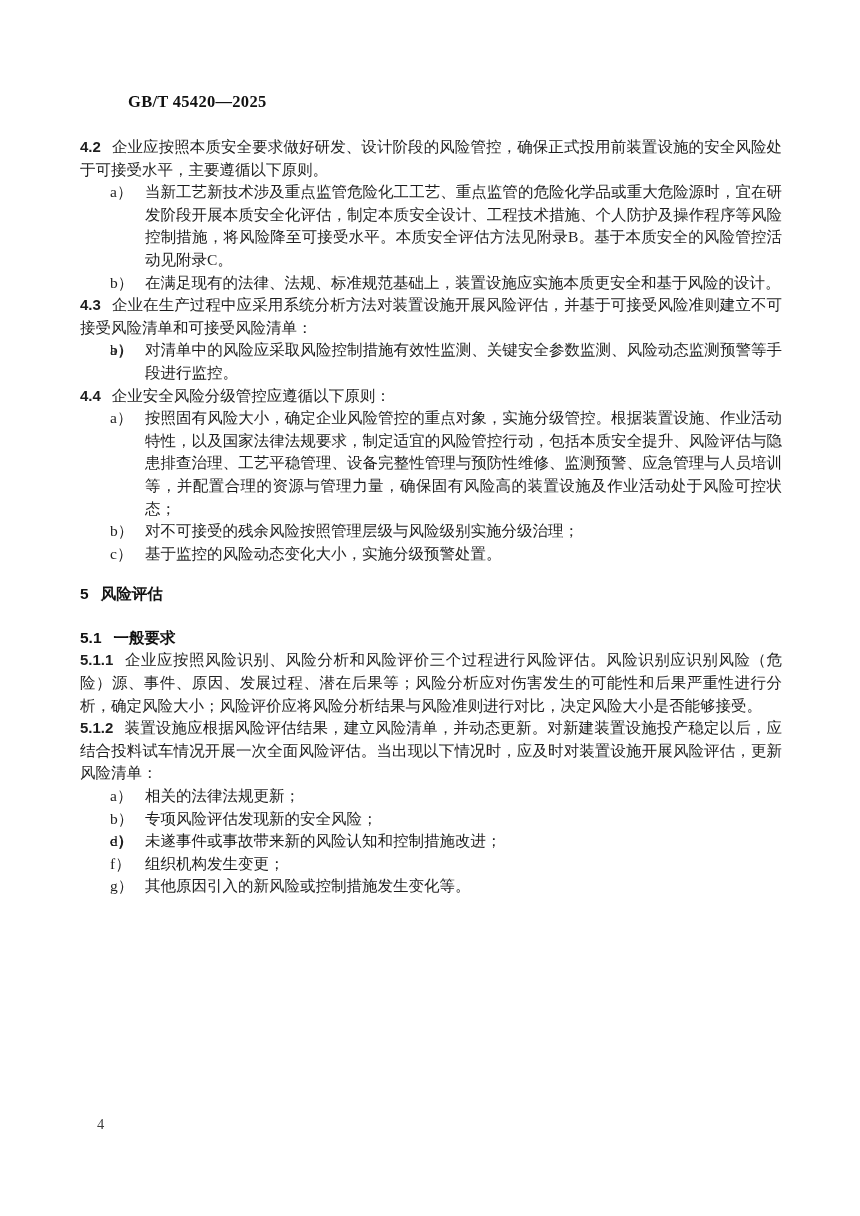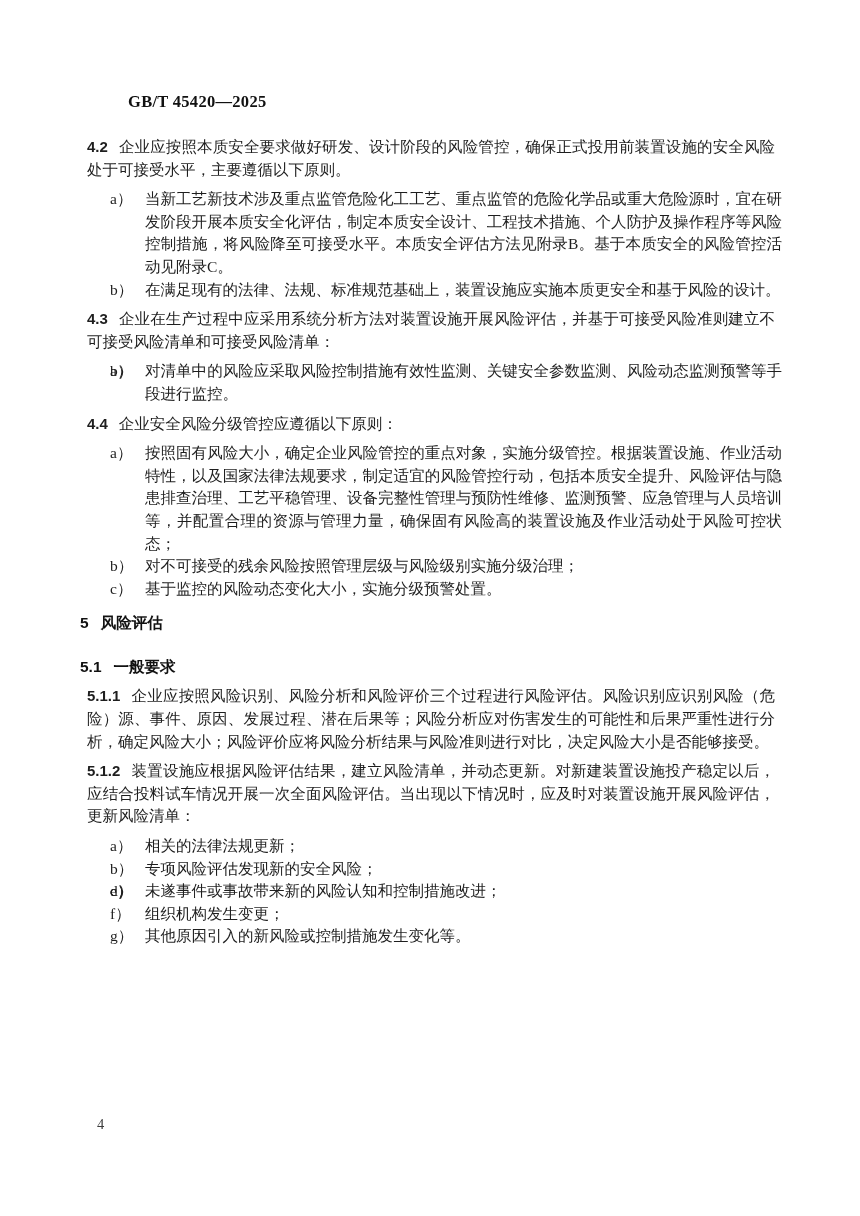--- a/index.html
+++ b/index.html
@@ -23,21 +23,21 @@
     letter-spacing:0.3px;
     margin-bottom:24px;
     color:#111;
     margin-left:48px;
   }
   .body-text {
     font-size:15.5px;
     line-height:22.6px;
     text-align:justify;
   }
-  p.para { margin:7px; }
+  p.para { margin:0; }
   .num {
     font-weight:700;
     font-family:"Liberation Sans","DejaVu Sans",sans-serif;
     font-size:15px;
     margin-right:11px;
   }
   .li {
     position:relative;
     padding-left:65px;
   }
@@ -48,21 +48,21 @@
   }
   h2.h-sec, h3.h-sub {
     font-family:"Liberation Sans","DejaVu Sans",sans-serif;
     font-size:15.5px;
     font-weight:700;
     line-height:22.6px;
     margin:0;
     color:#111;
     text-align:left;
   }
-  h2.h-sec { margin-top:12px; margin-bottom:21px; }
+  h2.h-sec { margin-top:18px; margin-bottom:21px; }
   h3.h-sub { }
   .hnum { margin-right:12px; }
   .page-number {
     position:absolute;
     left:97px;
     top:1116px;
     font-size:14.5px;
     color:#3c3c3c;
   }
 </style>

